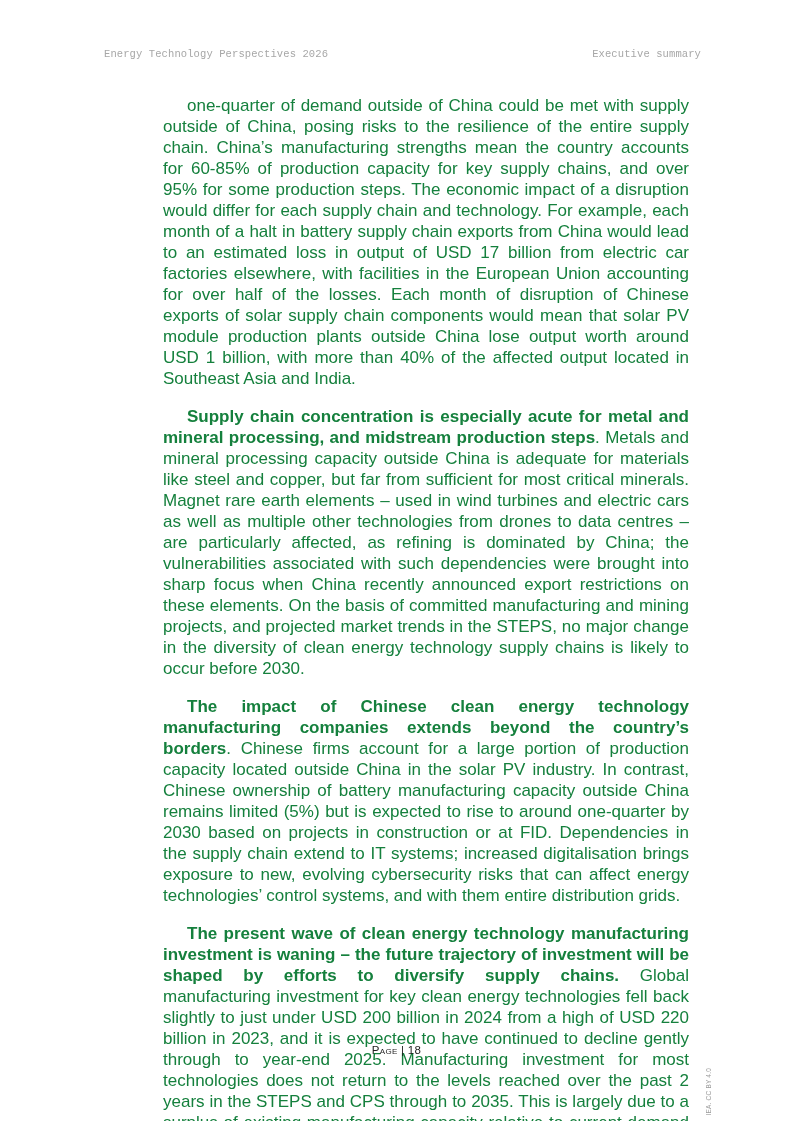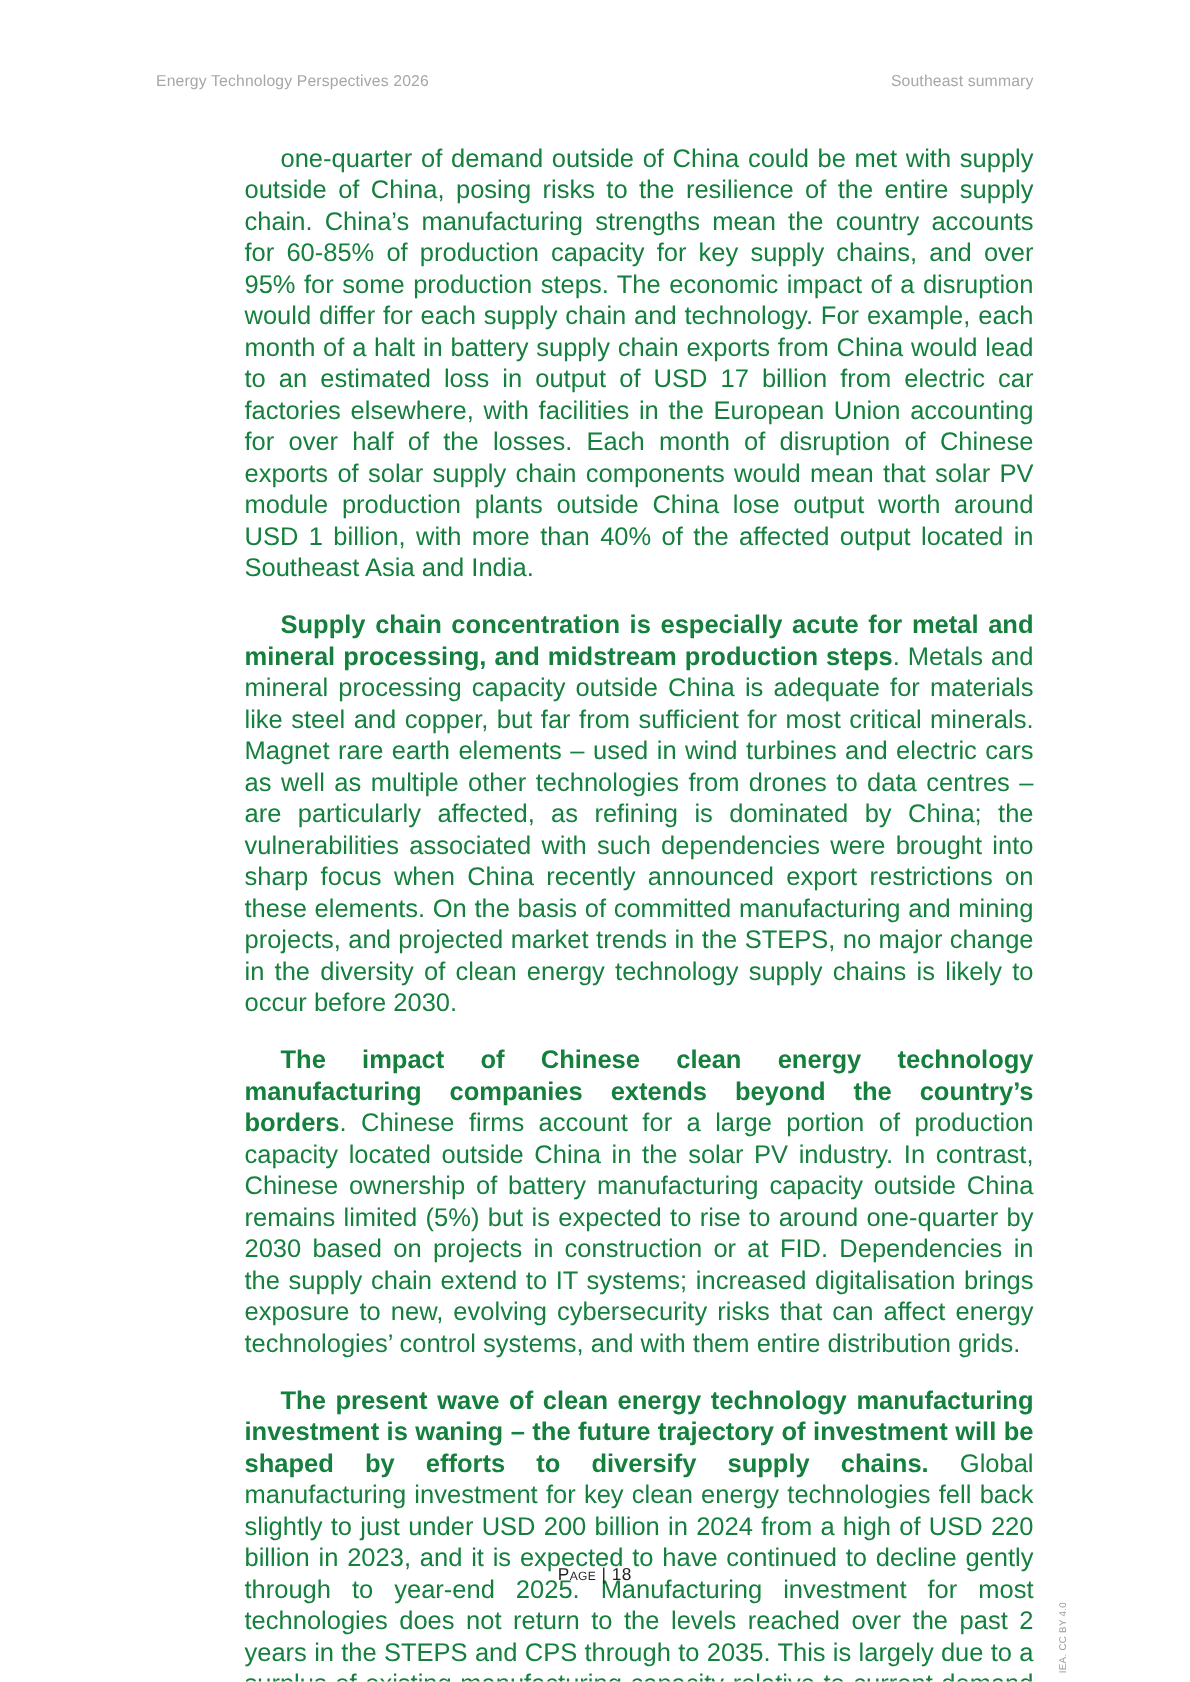--- a/index.html
+++ b/index.html
@@ -7,27 +7,28 @@
     width: 793px;
     height: 1121px;
     background: #ffffff;
     position: relative;
     font-family: "Liberation Sans", sans-serif;
     overflow: hidden;
   }
   .doc-header {
     position: absolute;
     left: 104px;
-    right: 104px;
+    right: 92px;
     top: 48px;
     display: flex;
     justify-content: space-between;
     font-size: 10.5px;
     color: #a7a7a7;
     letter-spacing: 0.1px;
+    font-family: Liberation Mono, monospace;
   }
   .doc-body {
     position: absolute;
     left: 163px;
     top: 95px;
     width: 526px;
     color: #15803d;
     font-size: 17px;
     line-height: 21px;
     text-align: justify;
@@ -59,21 +60,21 @@
     letter-spacing: 0.2px;
   }
 </style>
 </head>
 <body>
 
 <div class="page">
 
   <header class="doc-header">
     <span>Energy Technology Perspectives 2026</span>
-    <span>Southeast summary</span>
+    <span>Executive summary</span>
   </header>
 
   <main class="doc-body">
       <p><strong></strong><span>one-quarter of demand outside of China could be met with supply outside of China, posing risks to the resilience of the entire supply chain. China’s manufacturing strengths mean the country accounts for 60-85% of production capacity for key supply chains, and over 95% for some production steps. The economic impact of a disruption would differ for each supply chain and technology. For example, each month of a halt in battery supply chain exports from China would lead to an estimated loss in output of USD 17 billion from electric car factories elsewhere, with facilities in the European Union accounting for over half of the losses. Each month of disruption of Chinese exports of solar supply chain components would mean that solar PV module production plants outside China lose output worth around USD 1 billion, with more than 40% of the affected output located in Southeast Asia and India.</span></p>
       <p><strong>Supply chain concentration is especially acute for metal and mineral processing, and midstream production steps</strong><span>. Metals and mineral processing capacity outside China is adequate for materials like steel and copper, but far from sufficient for most critical minerals. Magnet rare earth elements – used in wind turbines and electric cars as well as multiple other technologies from drones to data centres – are particularly affected, as refining is dominated by China; the vulnerabilities associated with such dependencies were brought into sharp focus when China recently announced export restrictions on these elements. On the basis of committed manufacturing and mining projects, and projected market trends in the STEPS, no major change in the diversity of clean energy technology supply chains is likely to occur before 2030.</span></p>
       <p><strong>The impact of Chinese clean energy technology manufacturing companies extends beyond the country’s borders</strong><span>. Chinese firms account for a large portion of production capacity located outside China in the solar PV industry. In contrast, Chinese ownership of battery manufacturing capacity outside China remains limited (5%) but is expected to rise to around one-quarter by 2030 based on projects in construction or at FID. Dependencies in the supply chain extend to IT systems; increased digitalisation brings exposure to new, evolving cybersecurity risks that can affect energy technologies’ control systems, and with them entire distribution grids.</span></p>
       <p><strong>The present wave of clean energy technology manufacturing investment is waning – the future trajectory of investment will be shaped by efforts to diversify supply chains.</strong><span> Global manufacturing investment for key clean energy technologies fell back slightly to just under USD 200 billion in 2024 from a high of USD 220 billion in 2023, and it is expected to have continued to decline gently through to year-end 2025. Manufacturing investment for most technologies does not return to the levels reached over the past 2 years in the STEPS and CPS through to 2035. This is largely due to a surplus of existing manufacturing capacity relative to current demand for solar PV and batteries, and because increased</span></p>
     </main>
 
   <footer class="doc-footer">

